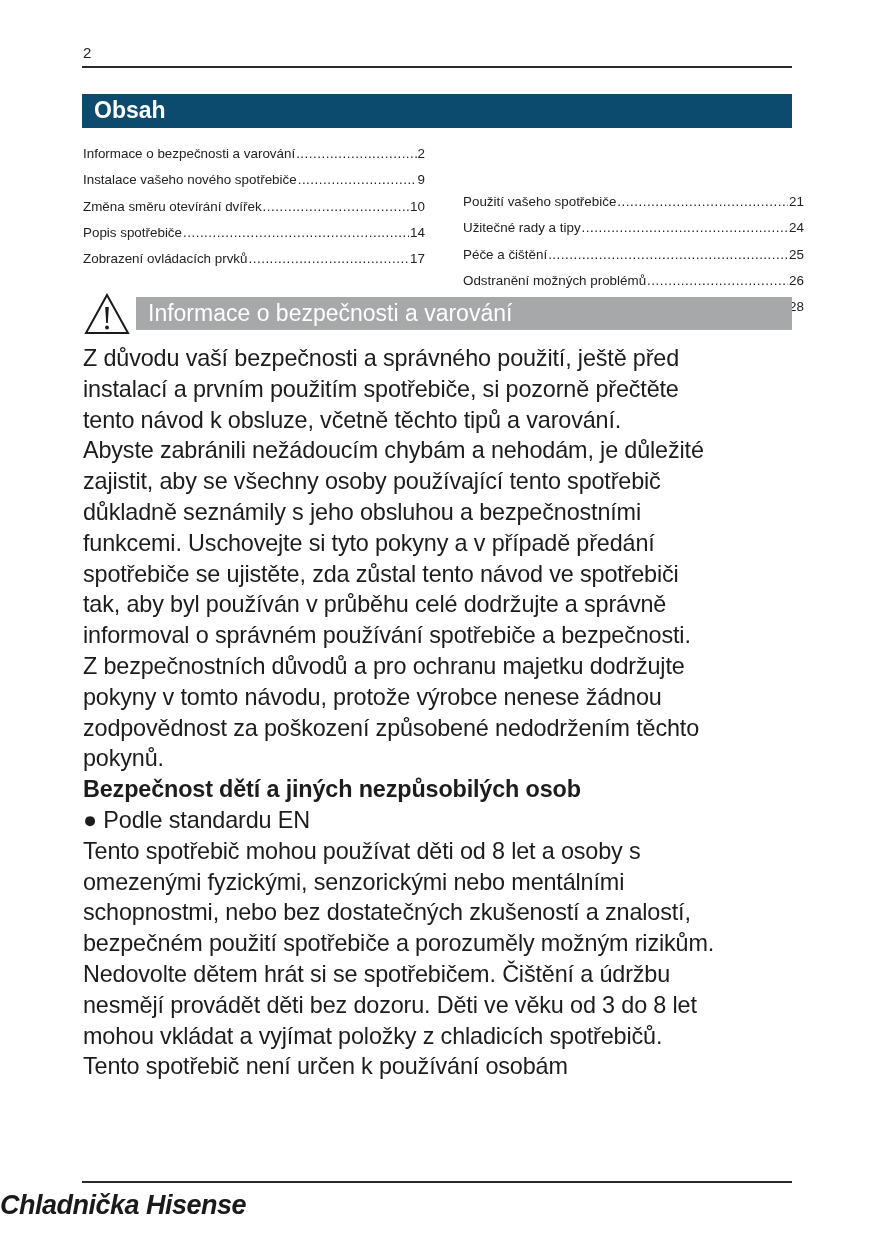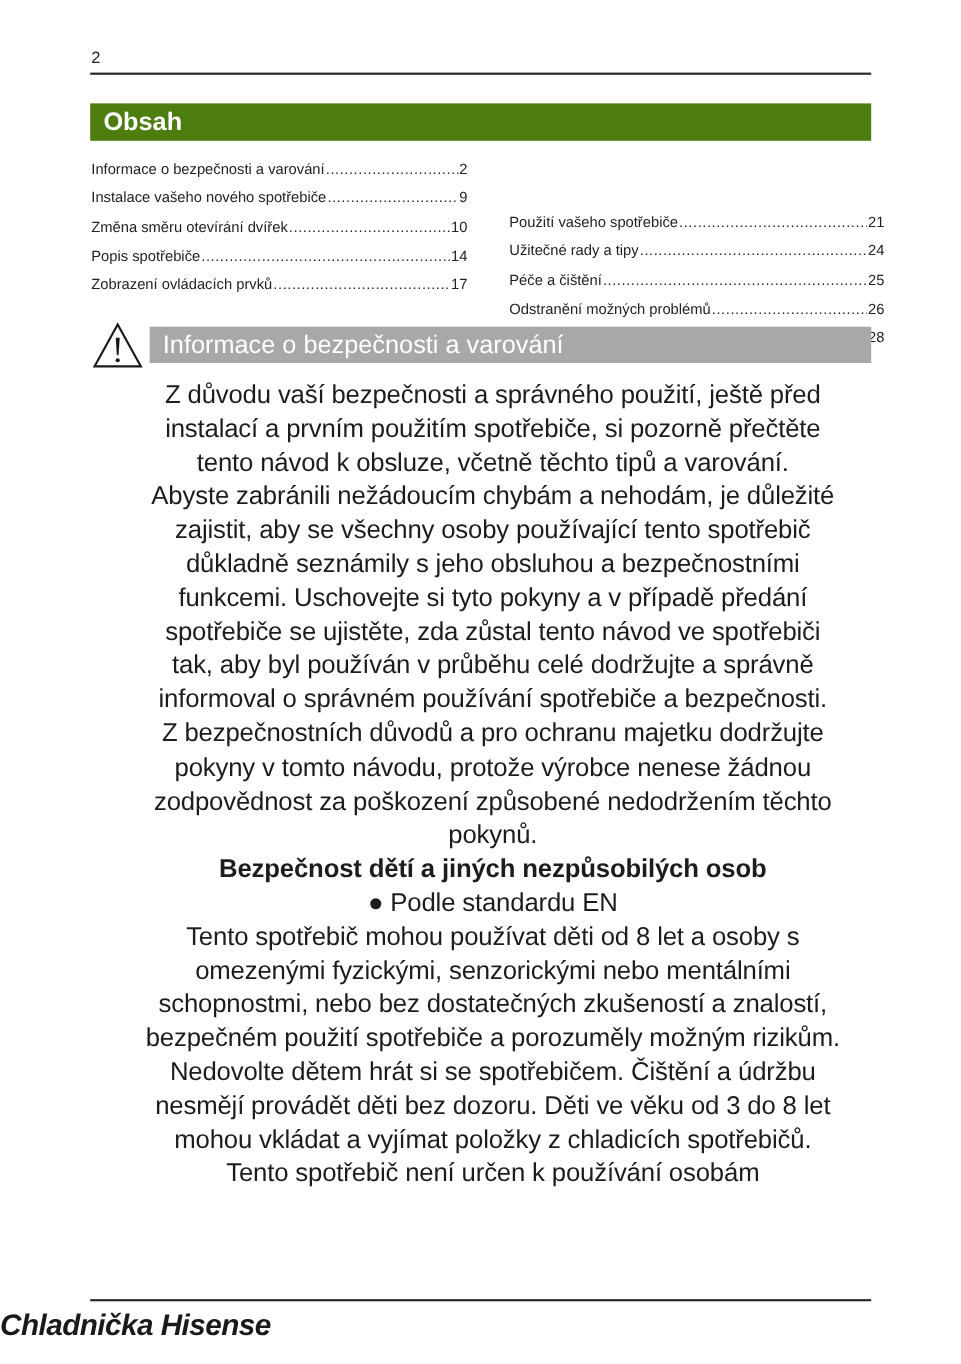--- a/index.html
+++ b/index.html
@@ -1,33 +1,33 @@
 <!DOCTYPE html>
 <html><head>
 <meta charset="utf-8">
 <style>
   html, body { margin: 0; padding: 0; background: #ffffff; }
   body { width: 874px; height: 1240px; position: relative; overflow: hidden; color: #1a1a1a; font-family: "Liberation Sans", sans-serif; }
   .page-number { position: absolute; left: 83px; top: 44px; font-size: 15px; color: #222; }
   .top-rule { position: absolute; left: 82px; top: 66px; width: 710px; height: 2px; background: #2a2a2a; }
-  .toc-bar { position: absolute; left: 82px; top: 94px; width: 710px; height: 34px; background: #4d7c0f; }
+  .toc-bar { position: absolute; left: 82px; top: 94px; width: 710px; height: 34px; background: #0c4a6e; }
   .toc-bar-title { position: absolute; left: 12px; top: 3px; font-size: 23px; font-weight: bold; color: #ffffff; }
   .toc { position: absolute; top: 146px; font-size: 13.4px; color: #222; }
   .toc-left { left: 83px; width: 342px; }
   .toc-right { left: 463px; width: 341px; margin-top: 48px; }
   .toc-entry { display: flex; align-items: baseline; height: 26.3px; white-space: nowrap; overflow: hidden; }
   .toc-label { flex: 0 0 auto; }
   .toc-dots { flex: 1 1 auto; overflow: hidden; margin: 0 1px; letter-spacing: 0.5px; }
   .toc-dots::before { content: "................................................................................................................"; }
   .toc-page { flex: 0 0 auto; }
   .warn-icon { position: absolute; left: 84px; top: 293px; width: 46px; height: 42px; }
   .section-bar { position: absolute; left: 136px; top: 297px; width: 656px; height: 33px; background: #a7a8aa; }
   .section-bar-title { position: absolute; left: 12px; top: 3px; font-size: 23px; color: #ffffff; white-space: nowrap; }
   .body-text { position: absolute; left: 83px; top: 343px; width: 730px; font-size: 23.4px; line-height: 30.8px; color: #1c1c1c; letter-spacing: -0.15px; }
-  .body-text .line { display: block; white-space: nowrap; text-align: center; }
+  .body-text .line { display: block; white-space: nowrap; }
   .body-text .bold { font-weight: bold; }
   .bottom-rule { position: absolute; left: 82px; top: 1181px; width: 710px; height: 2px; background: #2a2a2a; }
   .footer-title { position: absolute; left: 0; top: 1190px; width: 874px; text-align: left; font-size: 27px; font-weight: bold; font-style: italic; color: #1a1a1a; letter-spacing: -0.5px; }
 </style>
 </head>
 <body>
 
 <div class="page-number">2</div>
 <div class="top-rule"></div>
 

